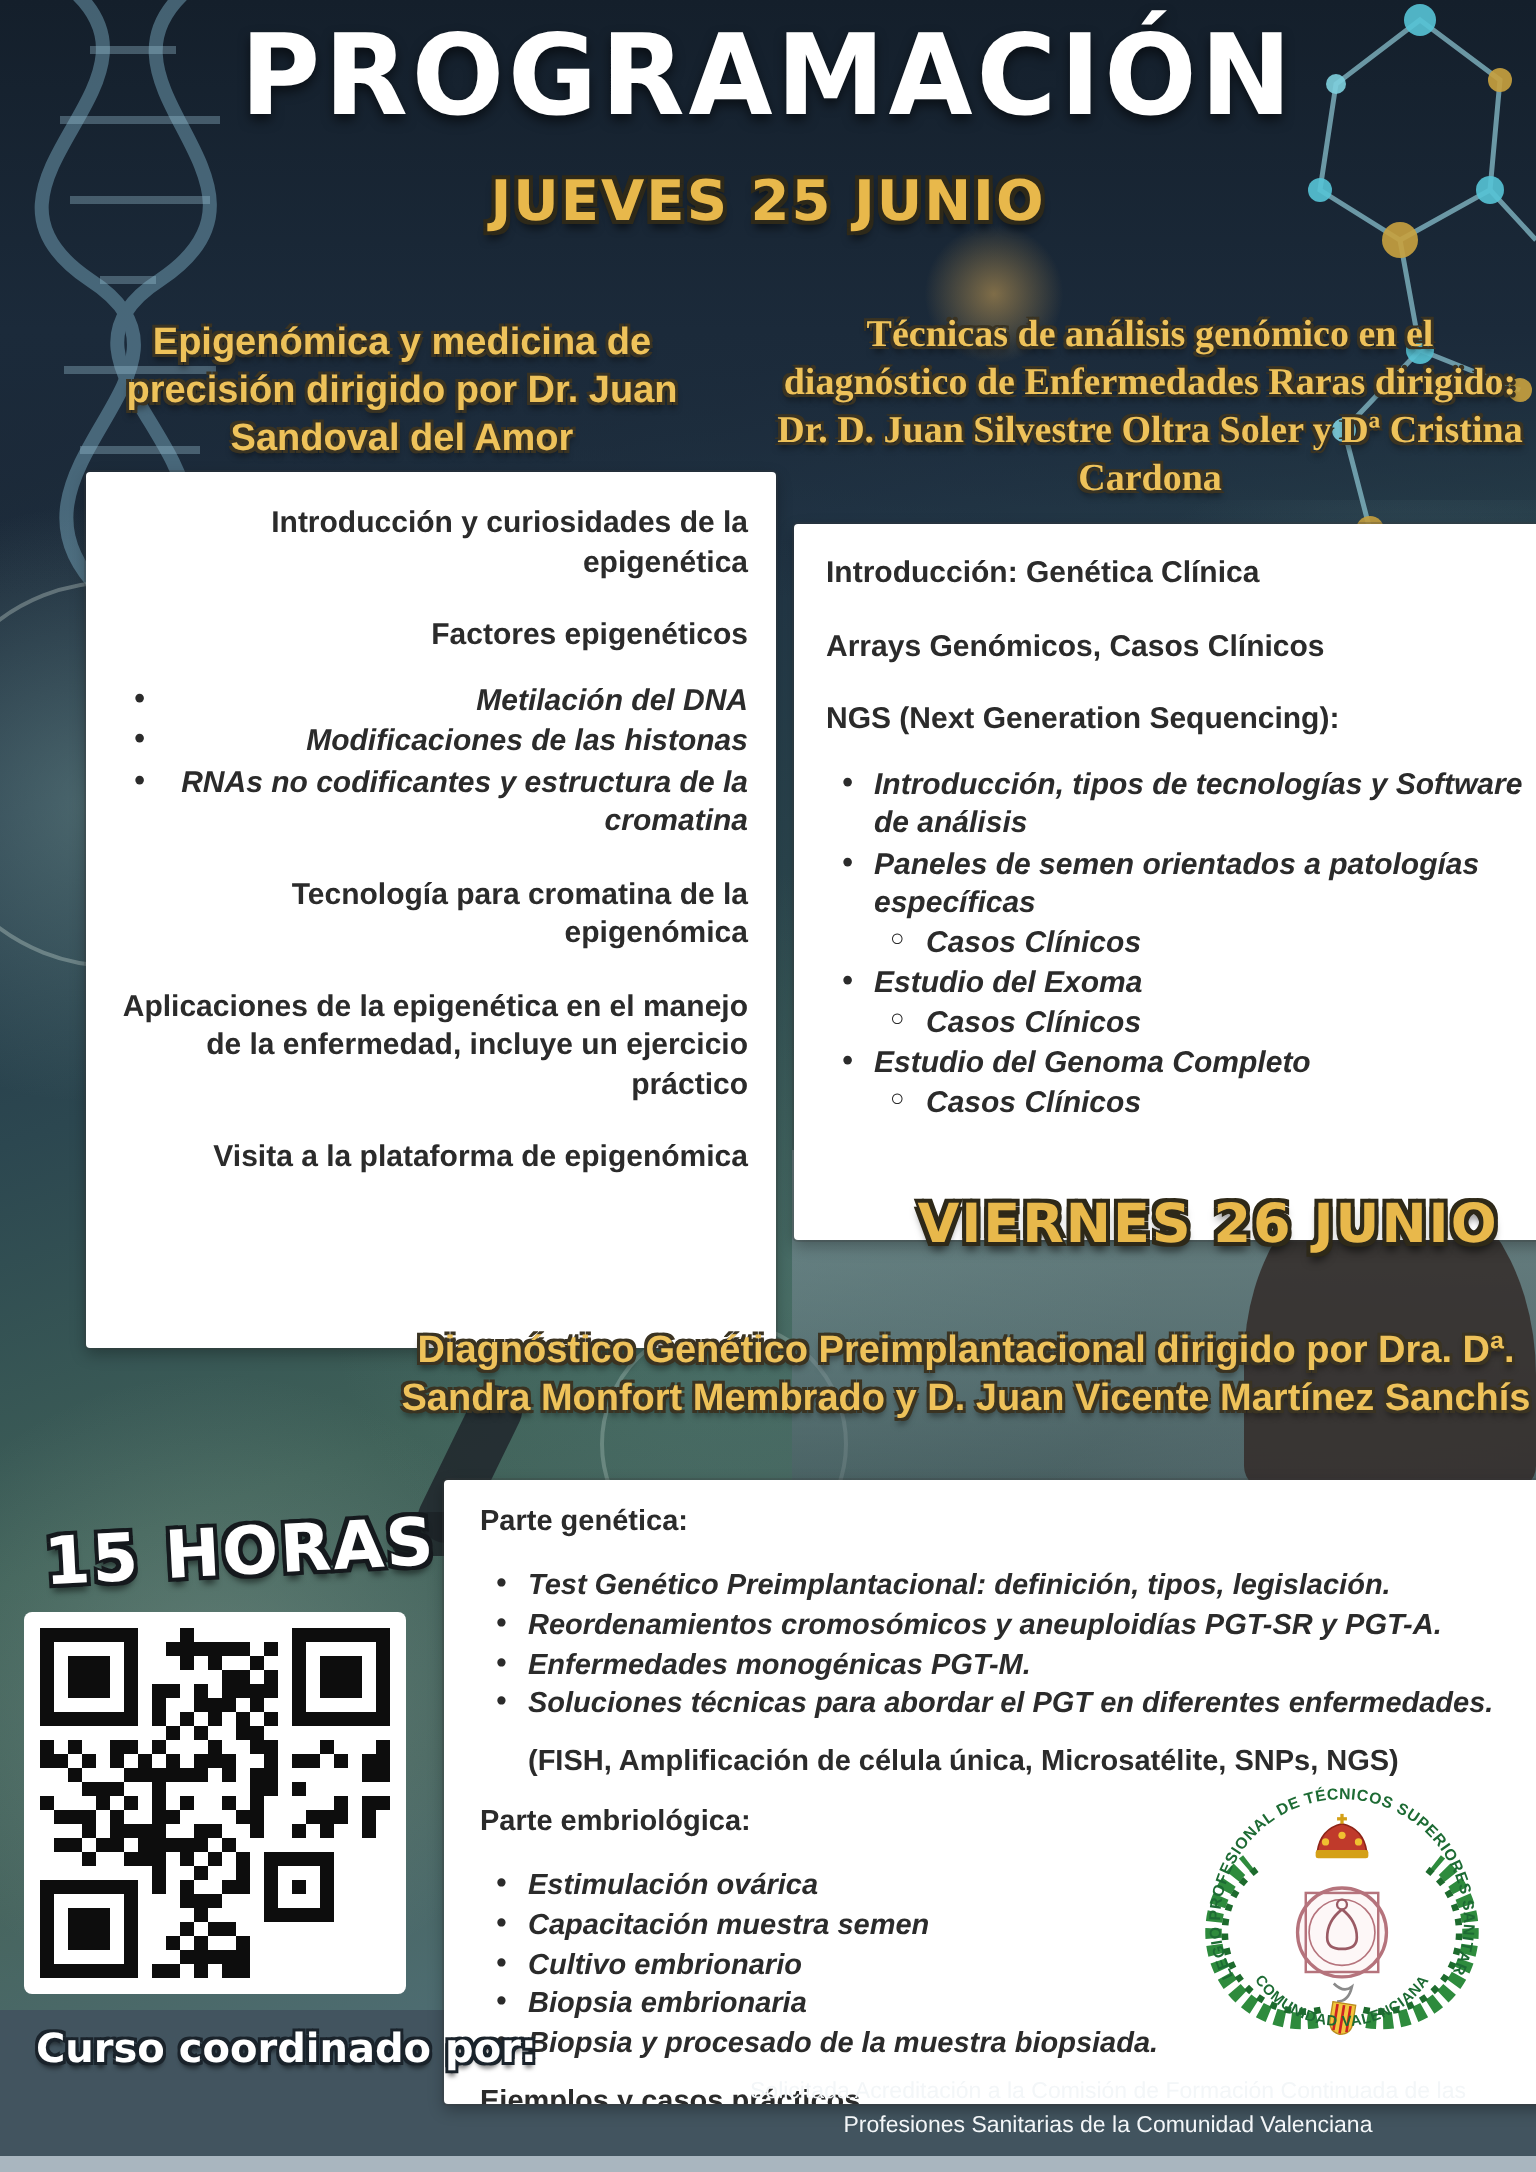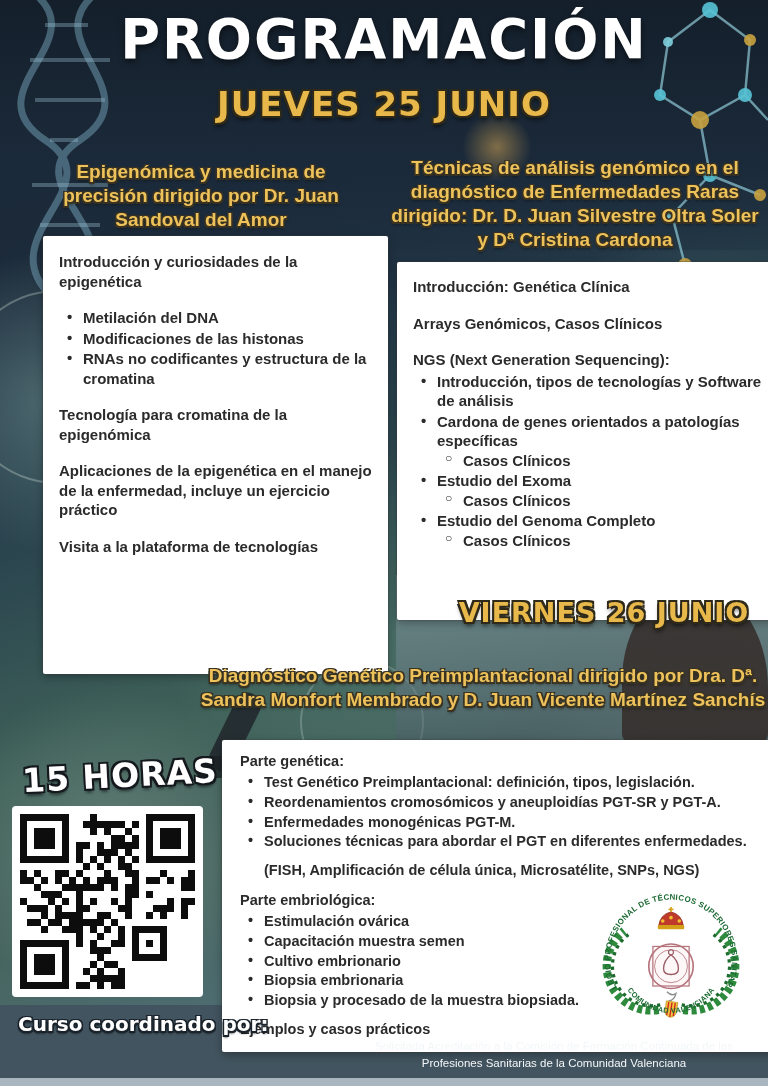--- a/index.html
+++ b/index.html
@@ -33,40 +33,40 @@
     border-radius:12px;transform:rotate(26deg);}
   .microscope-base{position:absolute;left:196px;top:756px;width:92px;height:22px;background:#1d2327;opacity:.8;border-radius:6px;}
   .band-bottom{position:absolute;left:0;top:1005px;width:768px;height:81px;background:#42545f;}
   .strip-bottom{position:absolute;left:0;top:1078px;width:768px;height:8px;background:#a9b6bf;}
   svg.deco{position:absolute;}
   
   .display{font-family:"DejaVu Sans",sans-serif;font-weight:bold;}
   .poster-title{position:absolute;left:0;top:6px;width:768px;text-align:center;color:#fff;
     font-size:56px;letter-spacing:2px;transform:scaleX(.97);
     text-shadow:0 3px 6px rgba(0,0,0,.55);}
-  .day-heading{position:absolute;text-align:center;color:#e8b84b;font-size:34px;letter-spacing:1px;
+  .day-heading{position:absolute;text-align:center;color:#e8b84b;font-size:28px;letter-spacing:1px;
     text-shadow:-2px -2px 0 #2e2919,2px -2px 0 #2e2919,-2px 2px 0 #2e2919,2px 2px 0 #2e2919,0 4px 4px rgba(0,0,0,.55);}
   .jueves{left:0;top:84px;width:768px;}
   .viernes{left:388px;top:597px;width:432px;font-size:27px;}
   .session-title{position:absolute;text-align:center;color:#eec25a;font-weight:bold;font-size:19px;line-height:1.26;
     text-shadow:-1.5px -1.5px 0 #3a3322,1.5px -1.5px 0 #3a3322,-1.5px 1.5px 0 #3a3322,1.5px 1.5px 0 #3a3322,0 3px 3px rgba(0,0,0,.5);}
   .st-left{left:34px;top:160px;width:334px;}
-  .st-right{left:386px;top:156px;width:378px;}
+  .st-right{left:386px;top:156px;width:378px;font-family:Liberation Serif, serif;}
   .st-friday{left:198px;top:664px;width:570px;}
   
   .content-box{position:absolute;background:#fff;color:#2b2b2b;font-weight:bold;
     box-shadow:0 0 0 1px rgba(60,60,60,.25),0 3px 8px rgba(0,0,0,.3);border-radius:2px;overflow:hidden;}
-  .box-left{left:43px;top:236px;width:315px;height:412px;padding:16px 14px 10px 16px;font-size:15px;line-height:1.3;}
+  .box-left{left:43px;top:236px;width:315px;height:412px;padding:16px 14px 10px 16px;font-size:15px;line-height:1.3;text-align:right;}
   .box-right{left:397px;top:262px;width:360px;height:333px;padding:15px 10px 10px 16px;font-size:15px;line-height:1.3;}
   .box-bottom{left:222px;top:740px;width:535px;height:290px;padding:12px 14px 10px 18px;font-size:14.5px;line-height:1.3;}
   .content-box p{margin:0 0 17px 0;}
   .content-box p.tight{margin-bottom:0;}
   .box-bottom p{margin:0 0 11px 0;}
   .box-bottom p.tight{margin-bottom:0;}
-  ul.bullets{list-style:none;margin:2px 0 17px 0;padding:0;}
+  ul.bullets{list-style:none;margin:13px 0 17px 0;padding:0;font-style:italic;}
   ul.bullets.last{margin-bottom:0;}
   ul.bullets>li{position:relative;padding-left:24px;margin:0 0 1px 0;}
   ul.bullets>li::before{content:"•";position:absolute;left:8px;top:-1px;}
   ul.subbullets{list-style:none;margin:0;padding:0;}
   ul.subbullets>li{position:relative;padding-left:26px;}
   ul.subbullets>li::before{content:"○";position:absolute;left:8px;top:0;font-size:12px;}
   .note-line{padding-left:24px;}
   .box-bottom ul.bullets{margin-bottom:10px;}
   
   .duration{position:absolute;left:22px;top:756px;width:200px;color:#fff;font-size:33px;letter-spacing:1px;
@@ -138,39 +138,40 @@
   <div class="microscope-base"></div>
   <div class="band-bottom"></div>
   <div class="strip-bottom"></div>
 
   <div class="poster-title display">PROGRAMACIÓN</div>
   <div class="day-heading jueves display">JUEVES 25 JUNIO</div>
 
   <div class="session-title st-left">Epigenómica y medicina de precisión dirigido por Dr. Juan Sandoval del Amor</div>
   <div class="content-box box-left">
     <p>Introducción y curiosidades de la epigenética</p>
+    <p class="tight">Factores epigenéticos</p>
     <ul class="bullets">
       <li>Metilación del DNA</li>
       <li>Modificaciones de las histonas</li>
       <li>RNAs no codificantes y estructura de la cromatina</li>
     </ul>
     <p>Tecnología para cromatina de la epigenómica</p>
     <p>Aplicaciones de la epigenética en el manejo de la enfermedad, incluye un ejercicio práctico</p>
-    <p class="tight">Visita a la plataforma de tecnologías</p>
+    <p class="tight">Visita a la plataforma de epigenómica</p>
   </div>
 
   <div class="session-title st-right">Técnicas de análisis genómico en el diagnóstico de Enfermedades Raras dirigido: Dr. D. Juan Silvestre Oltra Soler y Dª Cristina Cardona</div>
   <div class="content-box box-right">
     <p>Introducción: Genética Clínica</p>
     <p>Arrays Genómicos, Casos Clínicos</p>
     <p class="tight">NGS (Next Generation Sequencing):</p>
     <ul class="bullets last">
       <li>Introducción, tipos de tecnologías y Software de análisis</li>
       <li>
-        <span>Cardona de genes orientados a patologías específicas</span>
+        <span>Paneles de semen orientados a patologías específicas</span>
         <ul class="subbullets">
           <li>Casos Clínicos</li>
         </ul>
       </li>
       <li>
         <span>Estudio del Exoma</span>
         <ul class="subbullets">
           <li>Casos Clínicos</li>
         </ul>
       </li>

